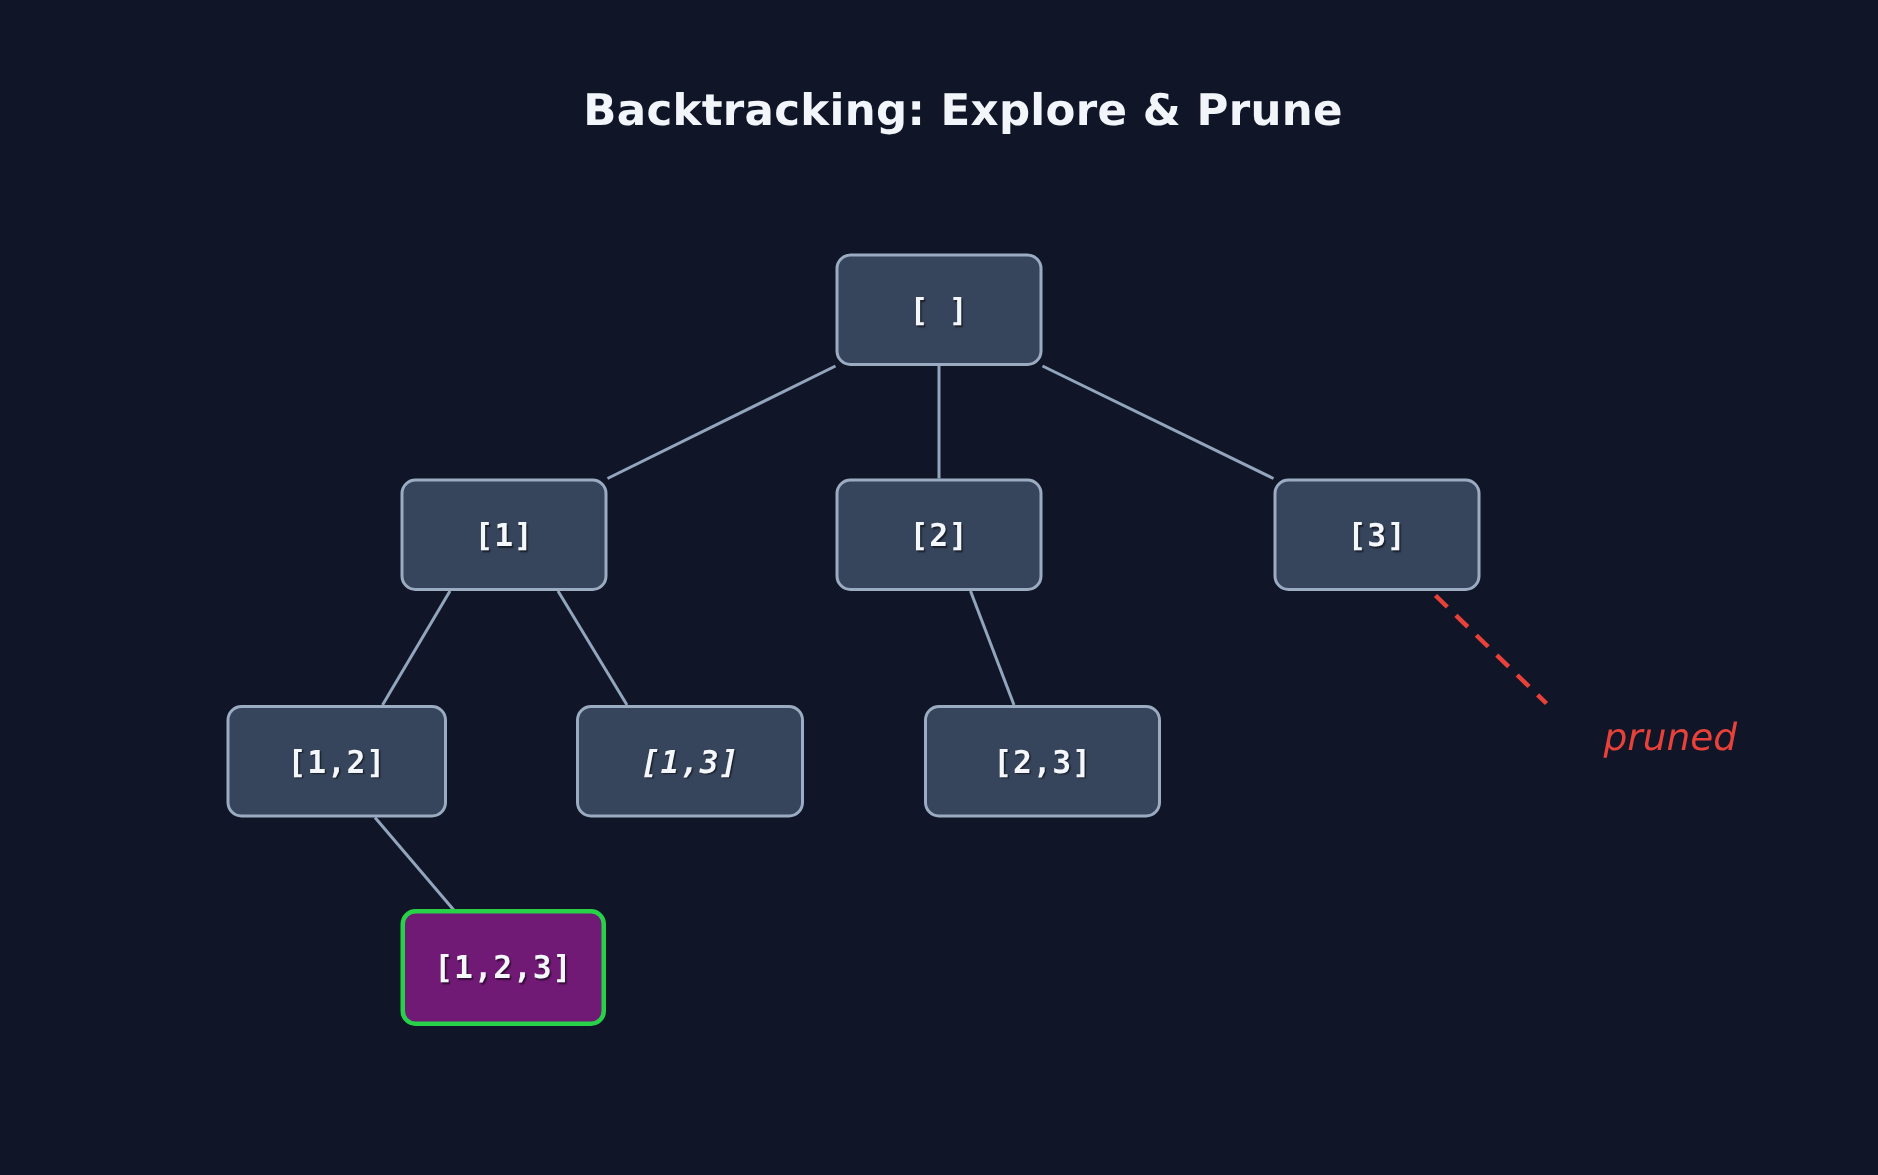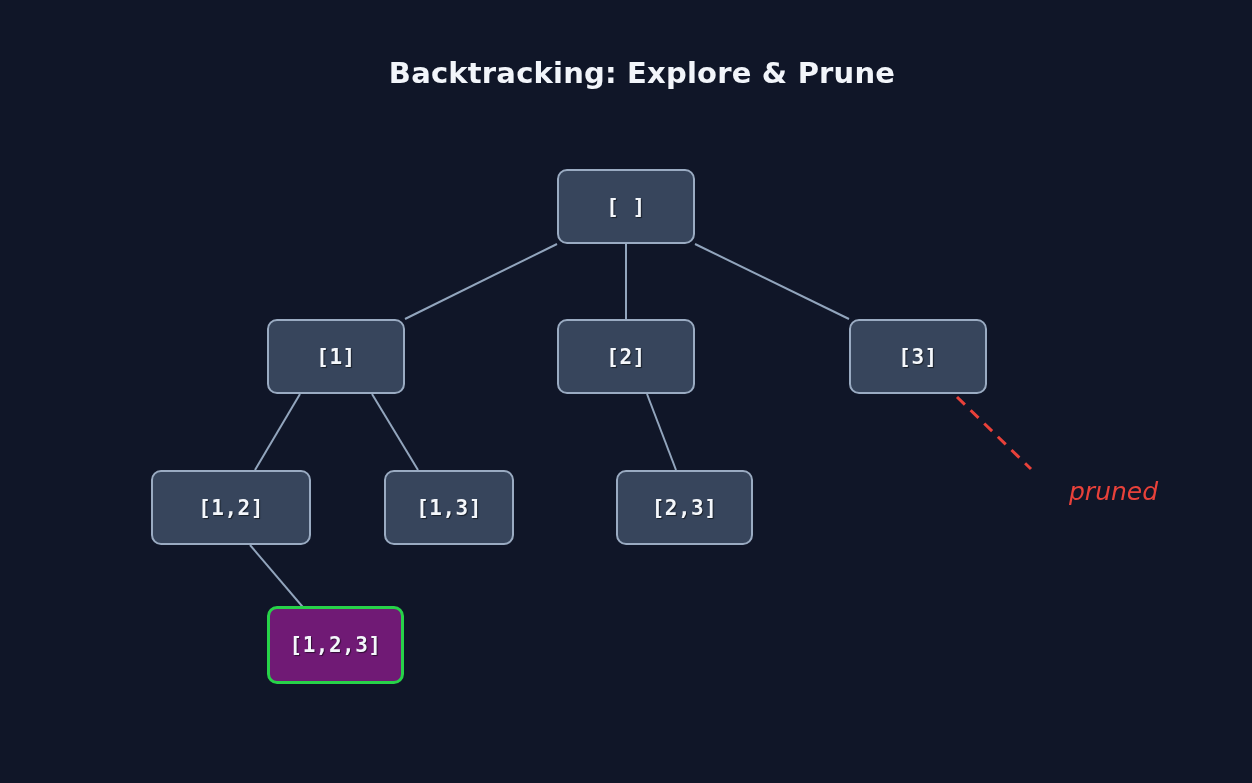--- a/index.html
+++ b/index.html
@@ -97,27 +97,27 @@
       </div>
       <div class="node" style="left: 267px; top: 319px; width: 138px; height: 75px;">
         <span class="label">[1]</span>
       </div>
       <div class="node" style="left: 557px; top: 319px; width: 138px; height: 75px;">
         <span class="label">[2]</span>
       </div>
       <div class="node" style="left: 849px; top: 319px; width: 138px; height: 75px;">
         <span class="label">[3]</span>
       </div>
-      <div class="node" style="left: 151px; top: 470px; width: 160px; height: 75px;">
+      <div class="node" style="left: 151px; top: 470px; width: 147px; height: 75px;">
         <span class="label">[1,2]</span>
       </div>
-      <div class="node" style="left: 384px; top: 470px; width: 130px; height: 75px;">
+      <div class="node" style="left: 384px; top: 470px; width: 152px; height: 75px; font-style: italic;">
         <span class="label">[1,3]</span>
       </div>
-      <div class="node" style="left: 616px; top: 470px; width: 137px; height: 75px;">
+      <div class="node" style="left: 616px; top: 470px; width: 158px; height: 75px;">
         <span class="label">[2,3]</span>
       </div>
       <div class="node solution" style="left: 267px; top: 606px; width: 137px; height: 78px;">
         <span class="label">[1,2,3]</span>
       </div>
     </div>
 
   <div id="annotation-layer">
       <div class="pruned-label" style="left: 1069px; top: 477px;">pruned</div>
     </div>

